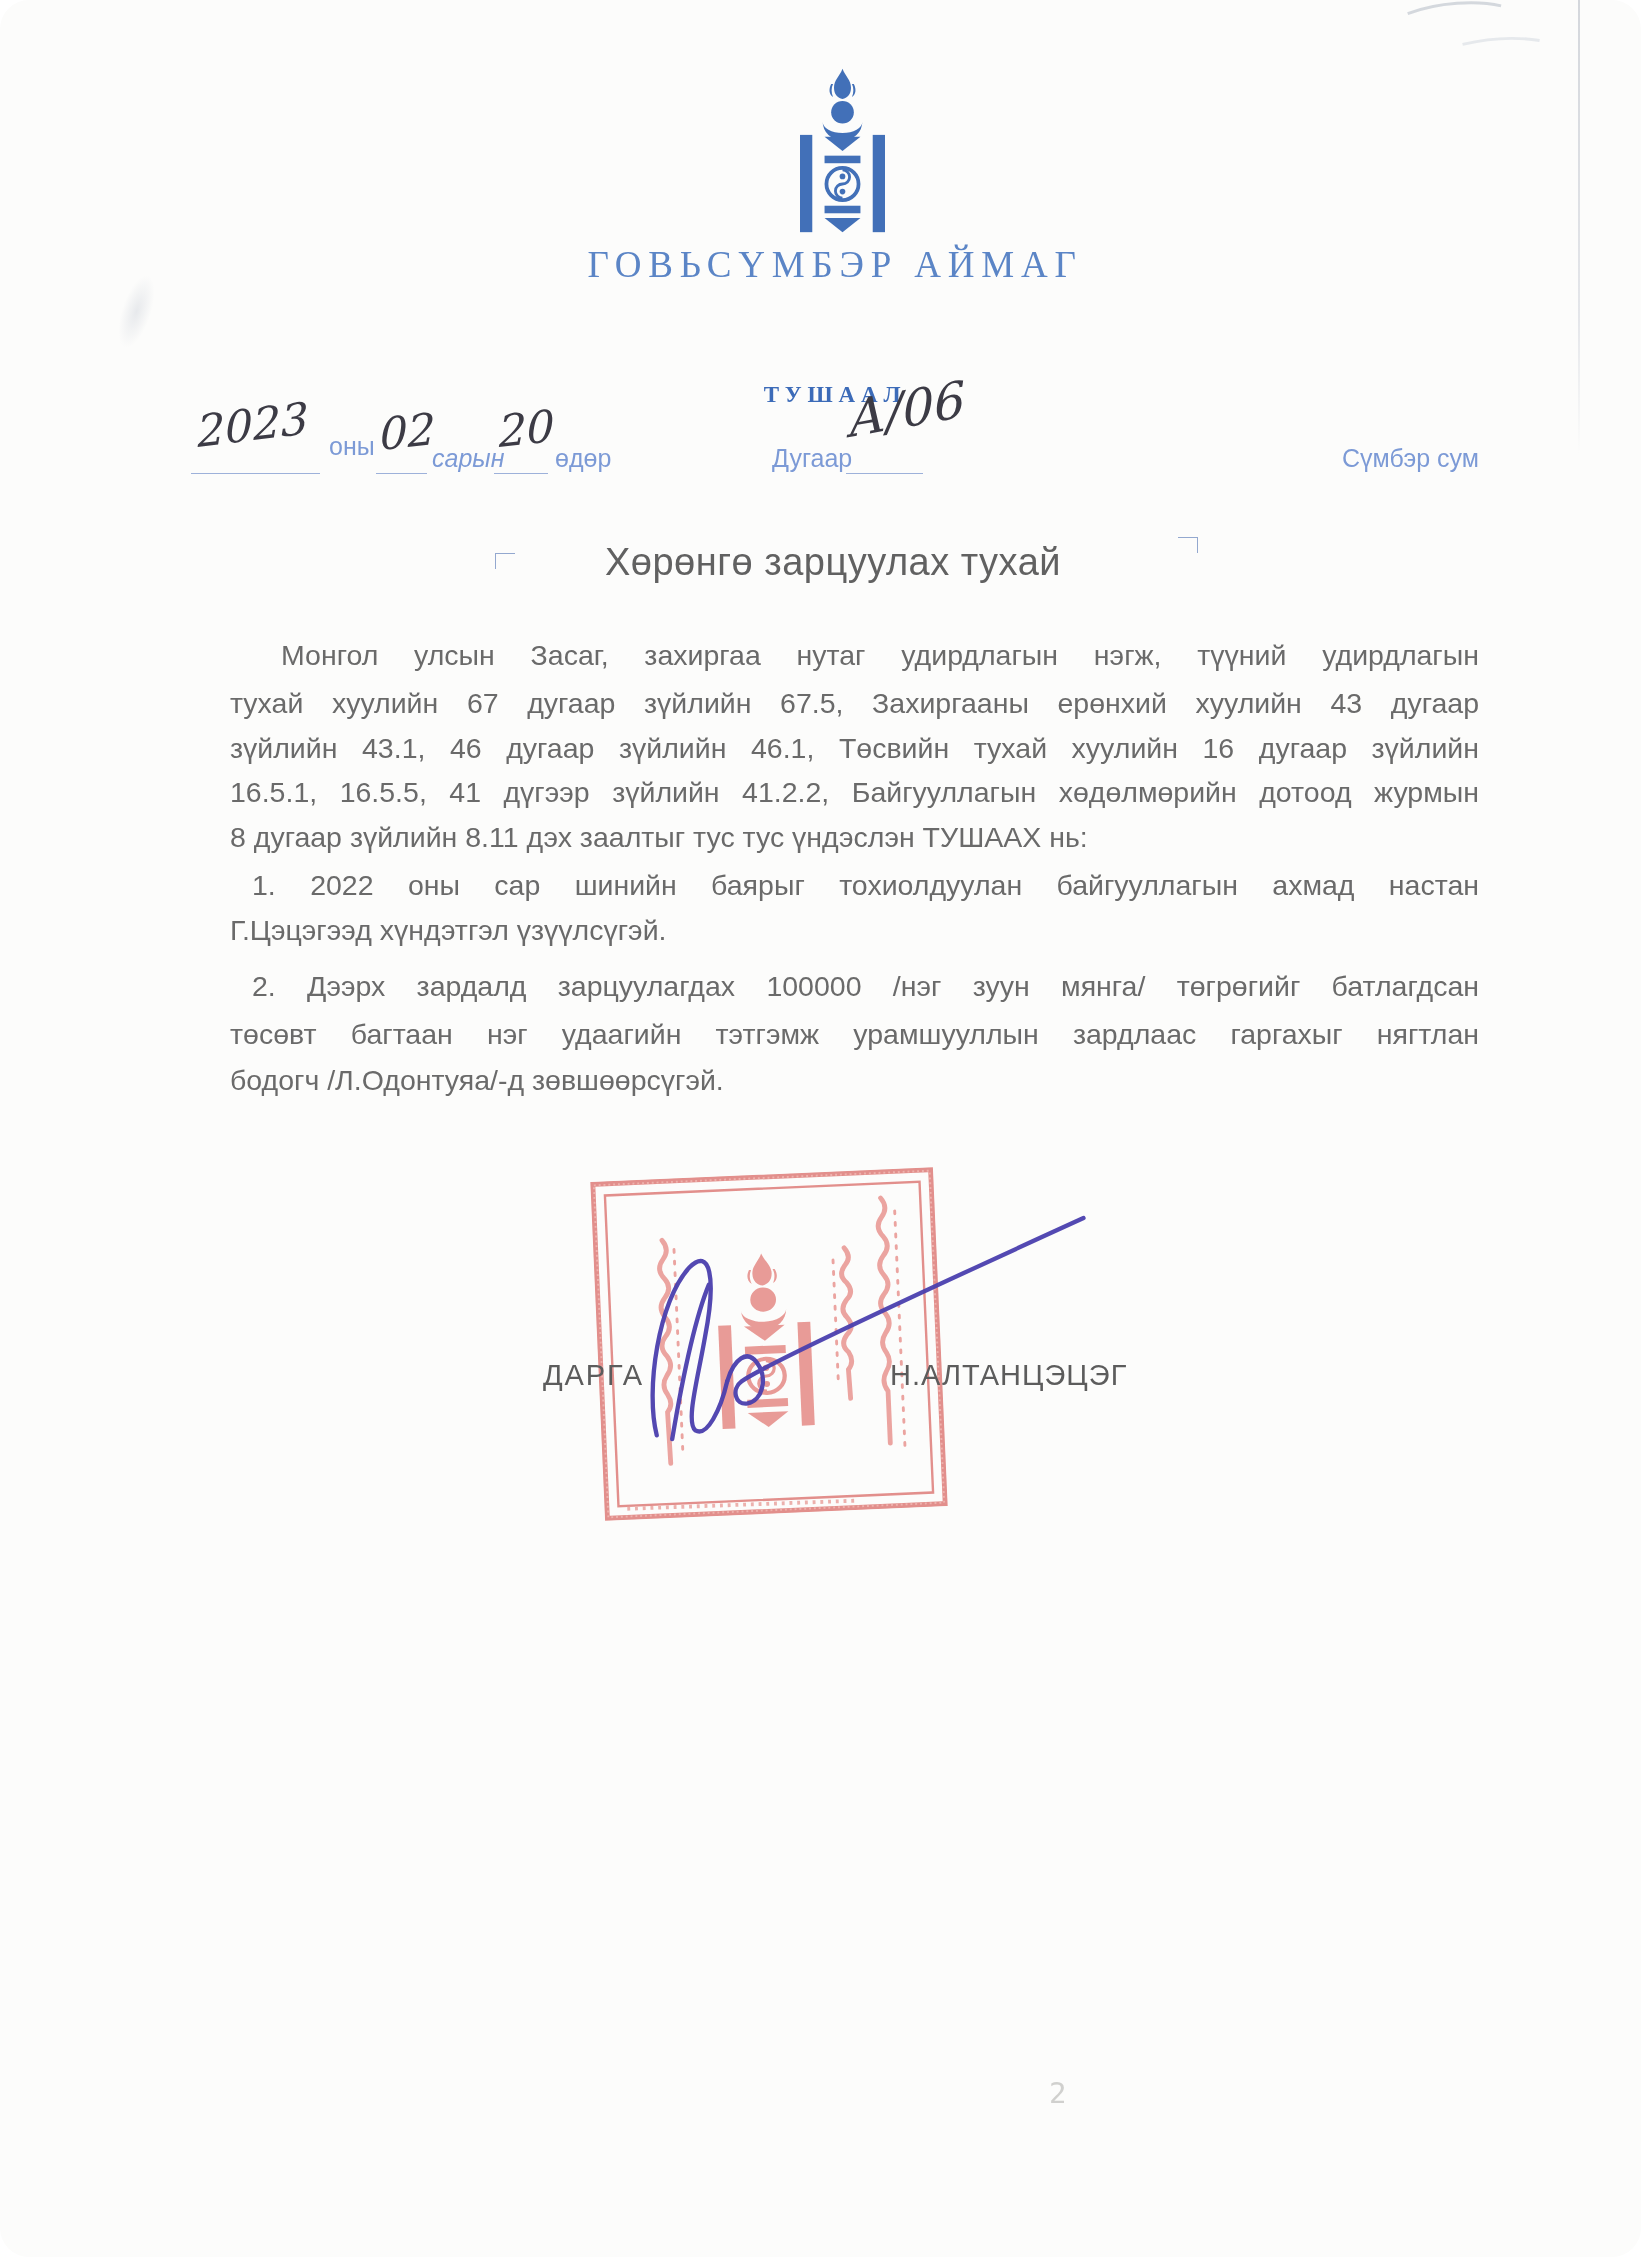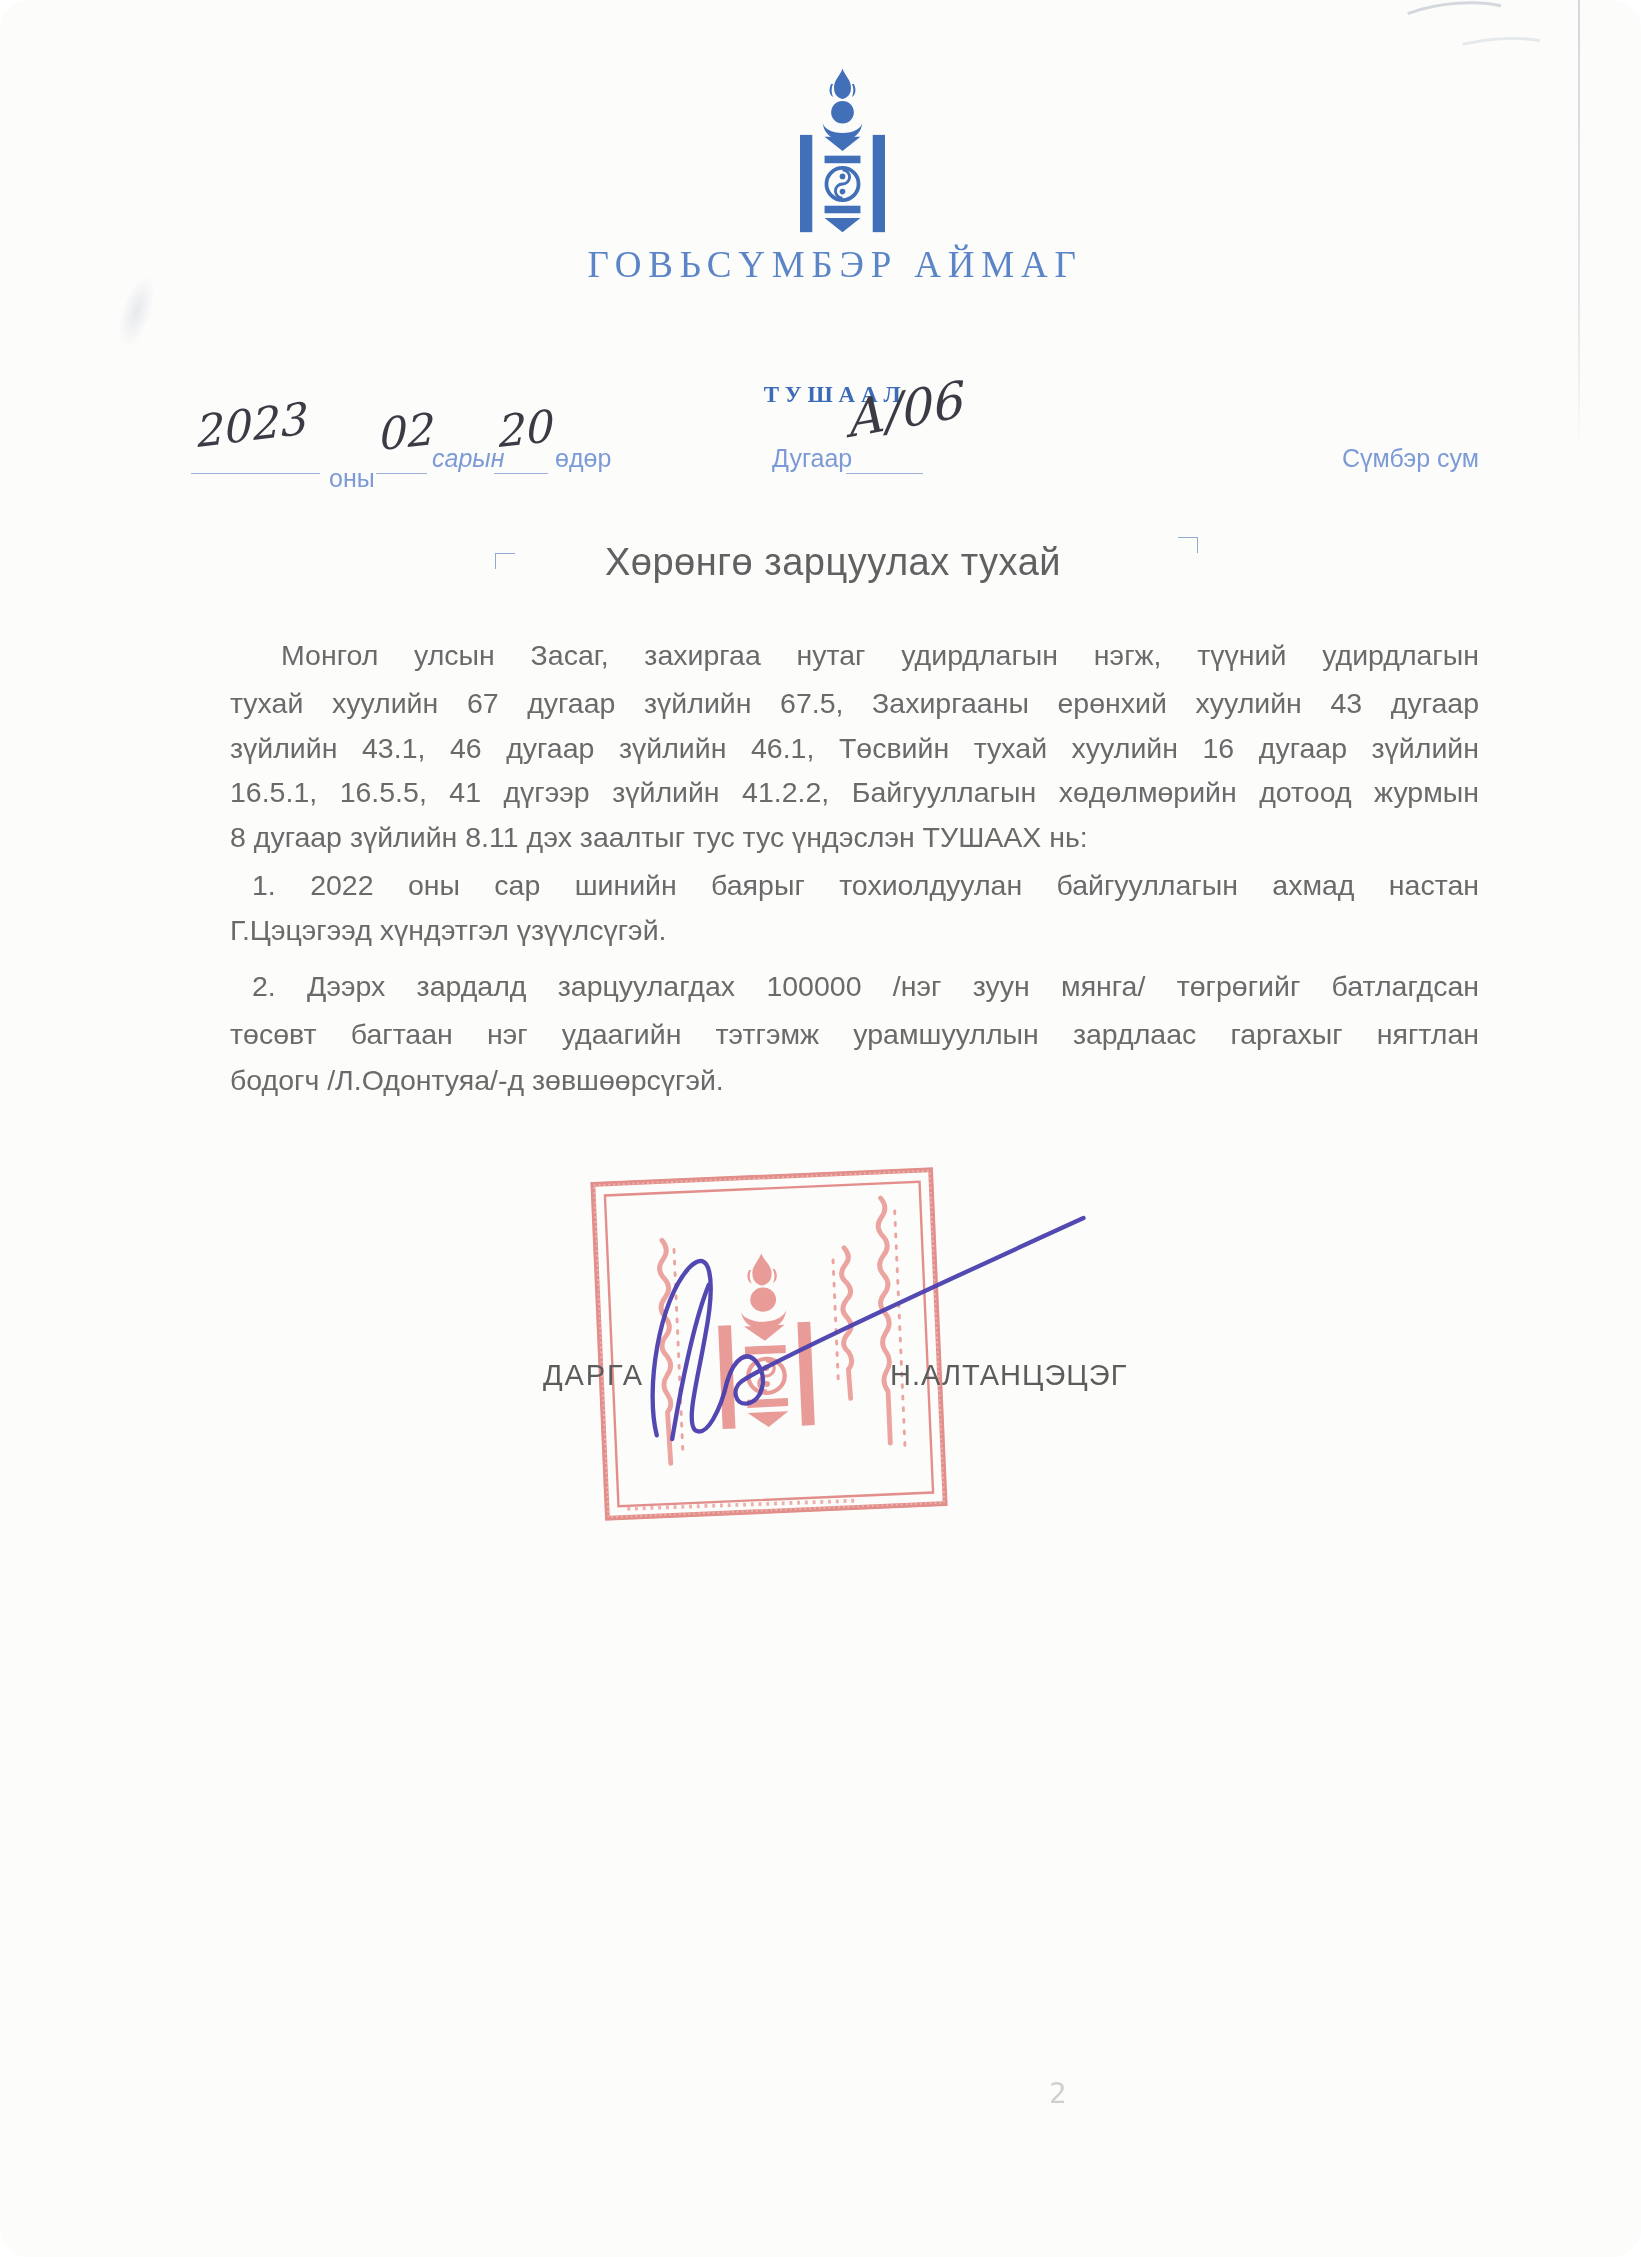--- a/index.html
+++ b/index.html
@@ -86,21 +86,21 @@
       <rect x="0" y="70" width="13" height="103"></rect>
       <rect x="77" y="70" width="13" height="103"></rect>
     </g>
   </svg>
 
   <div class="hdr-line hdr-region">ГОВЬСҮМБЭР АЙМАГ</div>
   <div class="hdr-line hdr-bold hdr-doc">ТУШААЛ</div>
 
   <span class="hw" style="left:198px;top:406px;font-size:44px;transform:rotate(-7deg) skewX(-6deg);">2023</span>
   <div class="fill-line" style="left:191px;top:473px;width:129px;"></div>
-  <span class="date-label" style="left:329px;top:464px;">оны</span>
+  <span class="date-label" style="left:329px;top:432px;">оны</span>
 
   <span class="hw" style="left:380px;top:409px;font-size:44px;transform:rotate(-6deg) skewX(-6deg);">02</span>
   <div class="fill-line" style="left:376px;top:473px;width:51px;"></div>
   <span class="date-label" style="left:432px;top:444px;font-style:italic;">сарын</span>
 
   <span class="hw" style="left:499px;top:406px;font-size:44px;transform:rotate(-6deg) skewX(-6deg);">20</span>
   <div class="fill-line" style="left:494px;top:473px;width:54px;"></div>
   <span class="date-label" style="left:555px;top:444px;">өдөр</span>
 
   <span class="date-label" style="left:772px;top:444px;">Дугаар</span>

